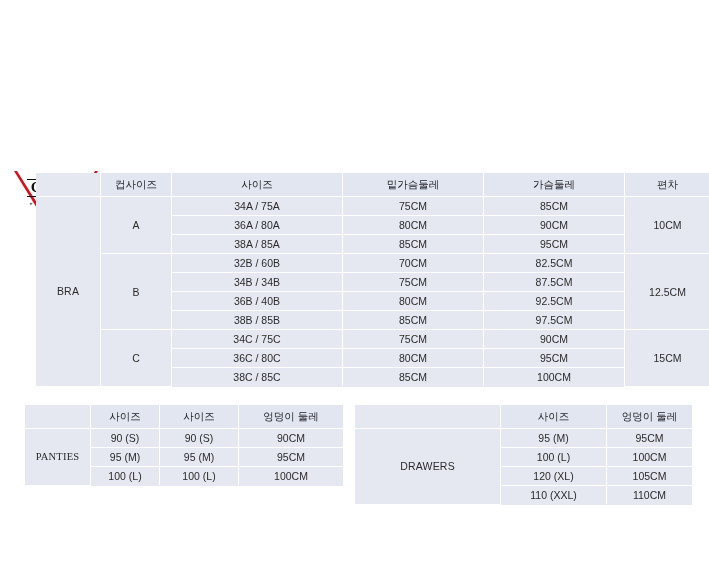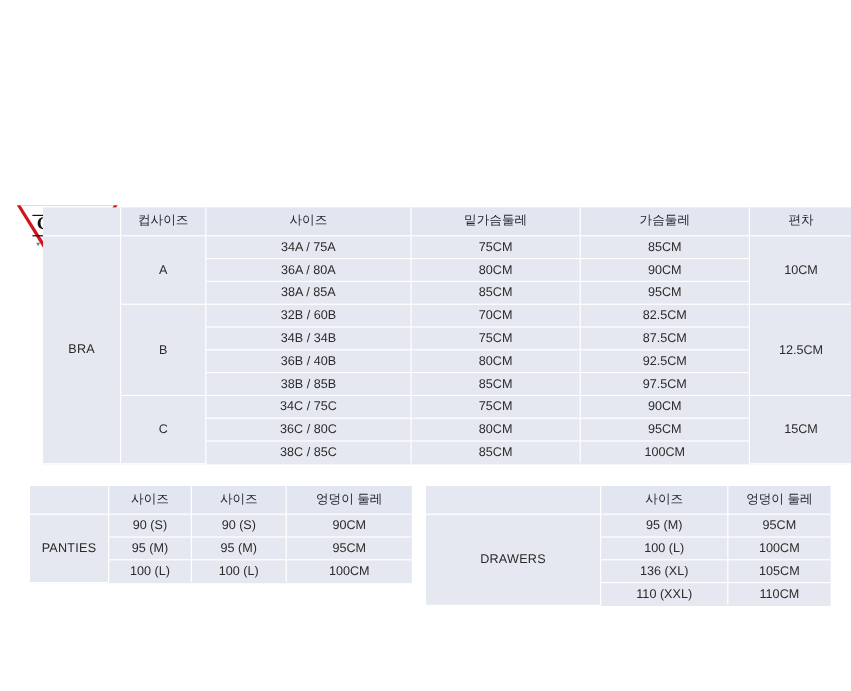--- a/index.html
+++ b/index.html
@@ -196,21 +196,21 @@
   #bra-table td.c-under { width: 140px; }
   #bra-table td.c-bust  { width: 140px; }
   #bra-table td.c-dev   { width: 85px; }
 
   
   #panties-table {
     left: 25px;
     top: 405px;
     width: 315px;
   }
-  #panties-table td.p-cat  { width: 65px; }
+  #panties-table td.p-cat  { width: 65px; font-family: Liberation Serif, serif; }
   #panties-table td.p-a    { width: 68px; }
   #panties-table td.p-b    { width: 78px; }
   #panties-table td.p-c    { width: 104px; }
 
   
   #drawers-table {
     left: 355px;
     top: 405px;
     width: 335px;
   }
@@ -350,21 +350,21 @@
   <tr>
     <td class="d-cat cat" rowspan="4">DRAWERS</td>
     <td class="d-a">95 (M)</td>
     <td class="d-b lastcol">95CM</td>
   </tr>
   <tr>
     <td class="d-a">100 (L)</td>
     <td class="d-b lastcol">100CM</td>
   </tr>
   <tr>
-    <td class="d-a">136 (XL)</td>
+    <td class="d-a">120 (XL)</td>
     <td class="d-b lastcol">105CM</td>
   </tr>
   <tr>
     <td class="d-a">110 (XXL)</td>
     <td class="d-b lastcol">110CM</td>
   </tr>
 </tbody>
   </table>
 
 </body></html>

